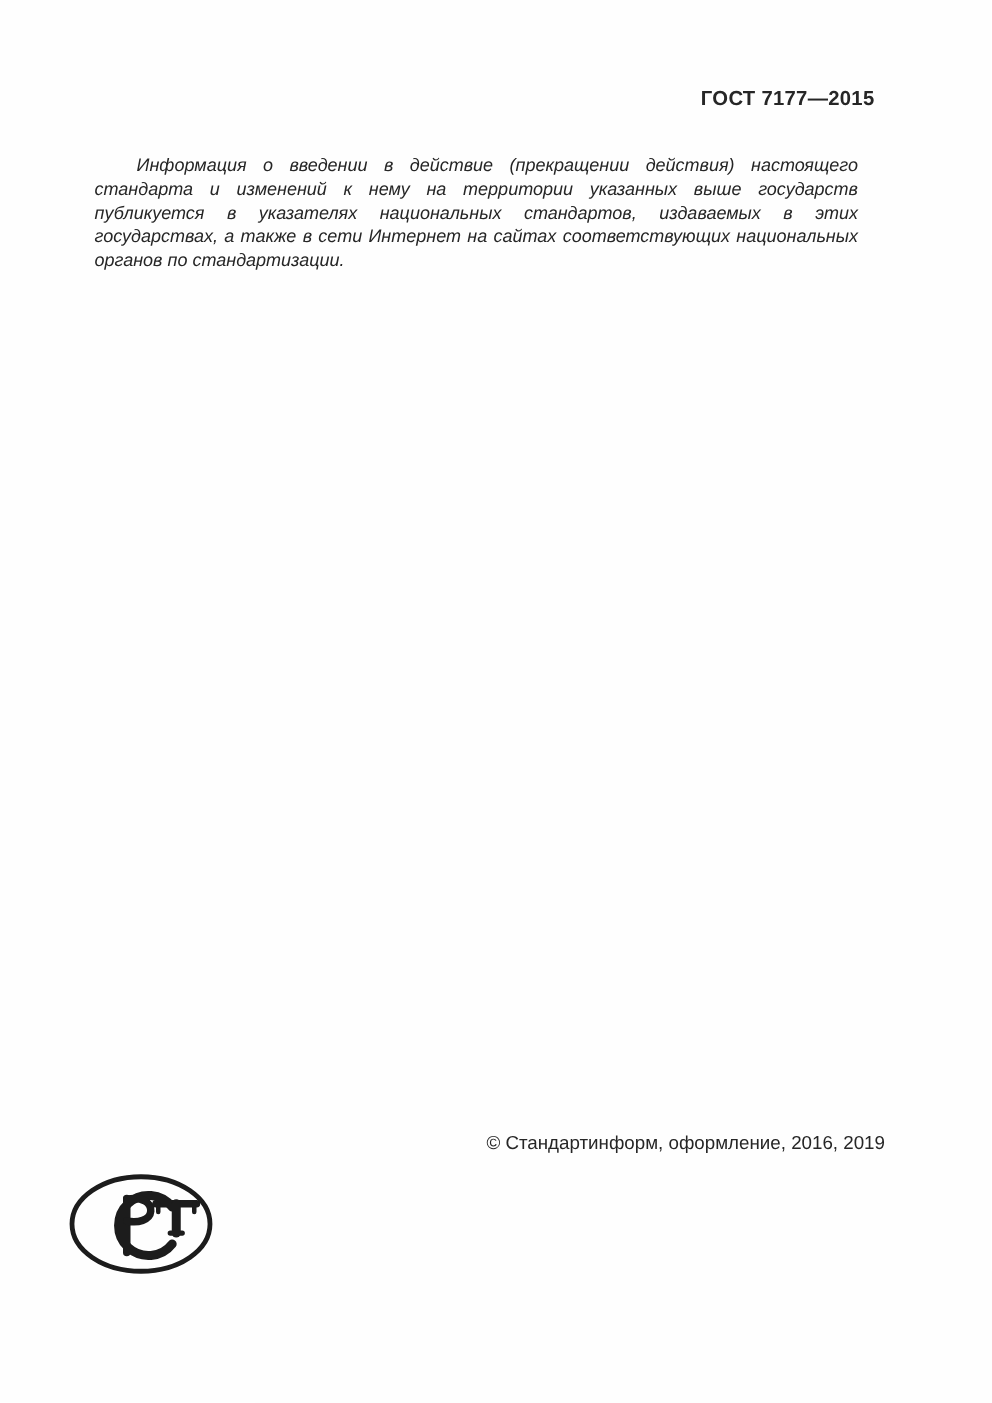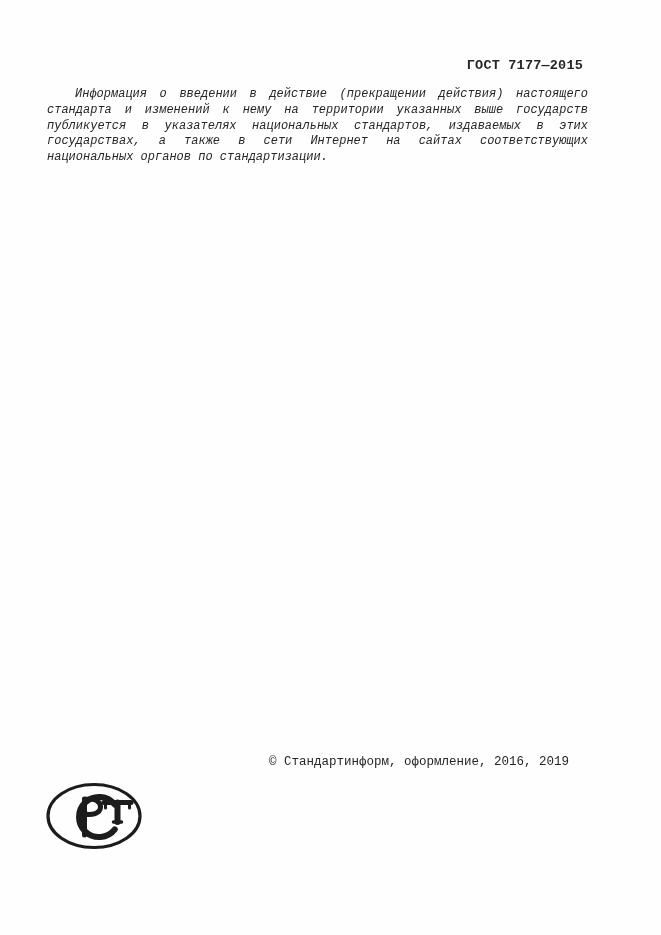--- a/index.html
+++ b/index.html
@@ -2,21 +2,21 @@
 <html><head>
 <meta charset="utf-8">
 <style>
   * { box-sizing: border-box; }
   html, body { margin: 0; padding: 0; background: #ffffff; }
   .page {
     position: relative;
     width: 661px;
     height: 935px;
     background: #fefefe;
-    font-family: Liberation Mono, monospace;
+    font-family: Liberation Sans, sans-serif;
     color: #262626;
     overflow: hidden;
   }
   .doc-header {
     position: absolute;
     top: 58px;
     left: 47px;
     width: 536px;
     text-align: right;
     font-weight: bold;
@@ -28,25 +28,25 @@
     top: 87px;
     left: 47px;
     width: 541px;
     font-style: italic;
     font-size: 12px;
     line-height: 15.8px;
     text-align: justify;
     hyphens: manual;
     -webkit-hyphens: manual;
   }
-  .foreword p { margin: 0; text-indent: 28px; }
+  .foreword p { margin: 16px; text-indent: 28px; }
   .copyright {
     position: absolute;
     top: 755px;
-    left: 33px;
+    left: 54px;
     width: 536px;
     text-align: right;
     font-size: 12.5px;
   }
   .logo {
     position: absolute;
     left: 45px;
     top: 781px;
     width: 100px;
     height: 70px;

